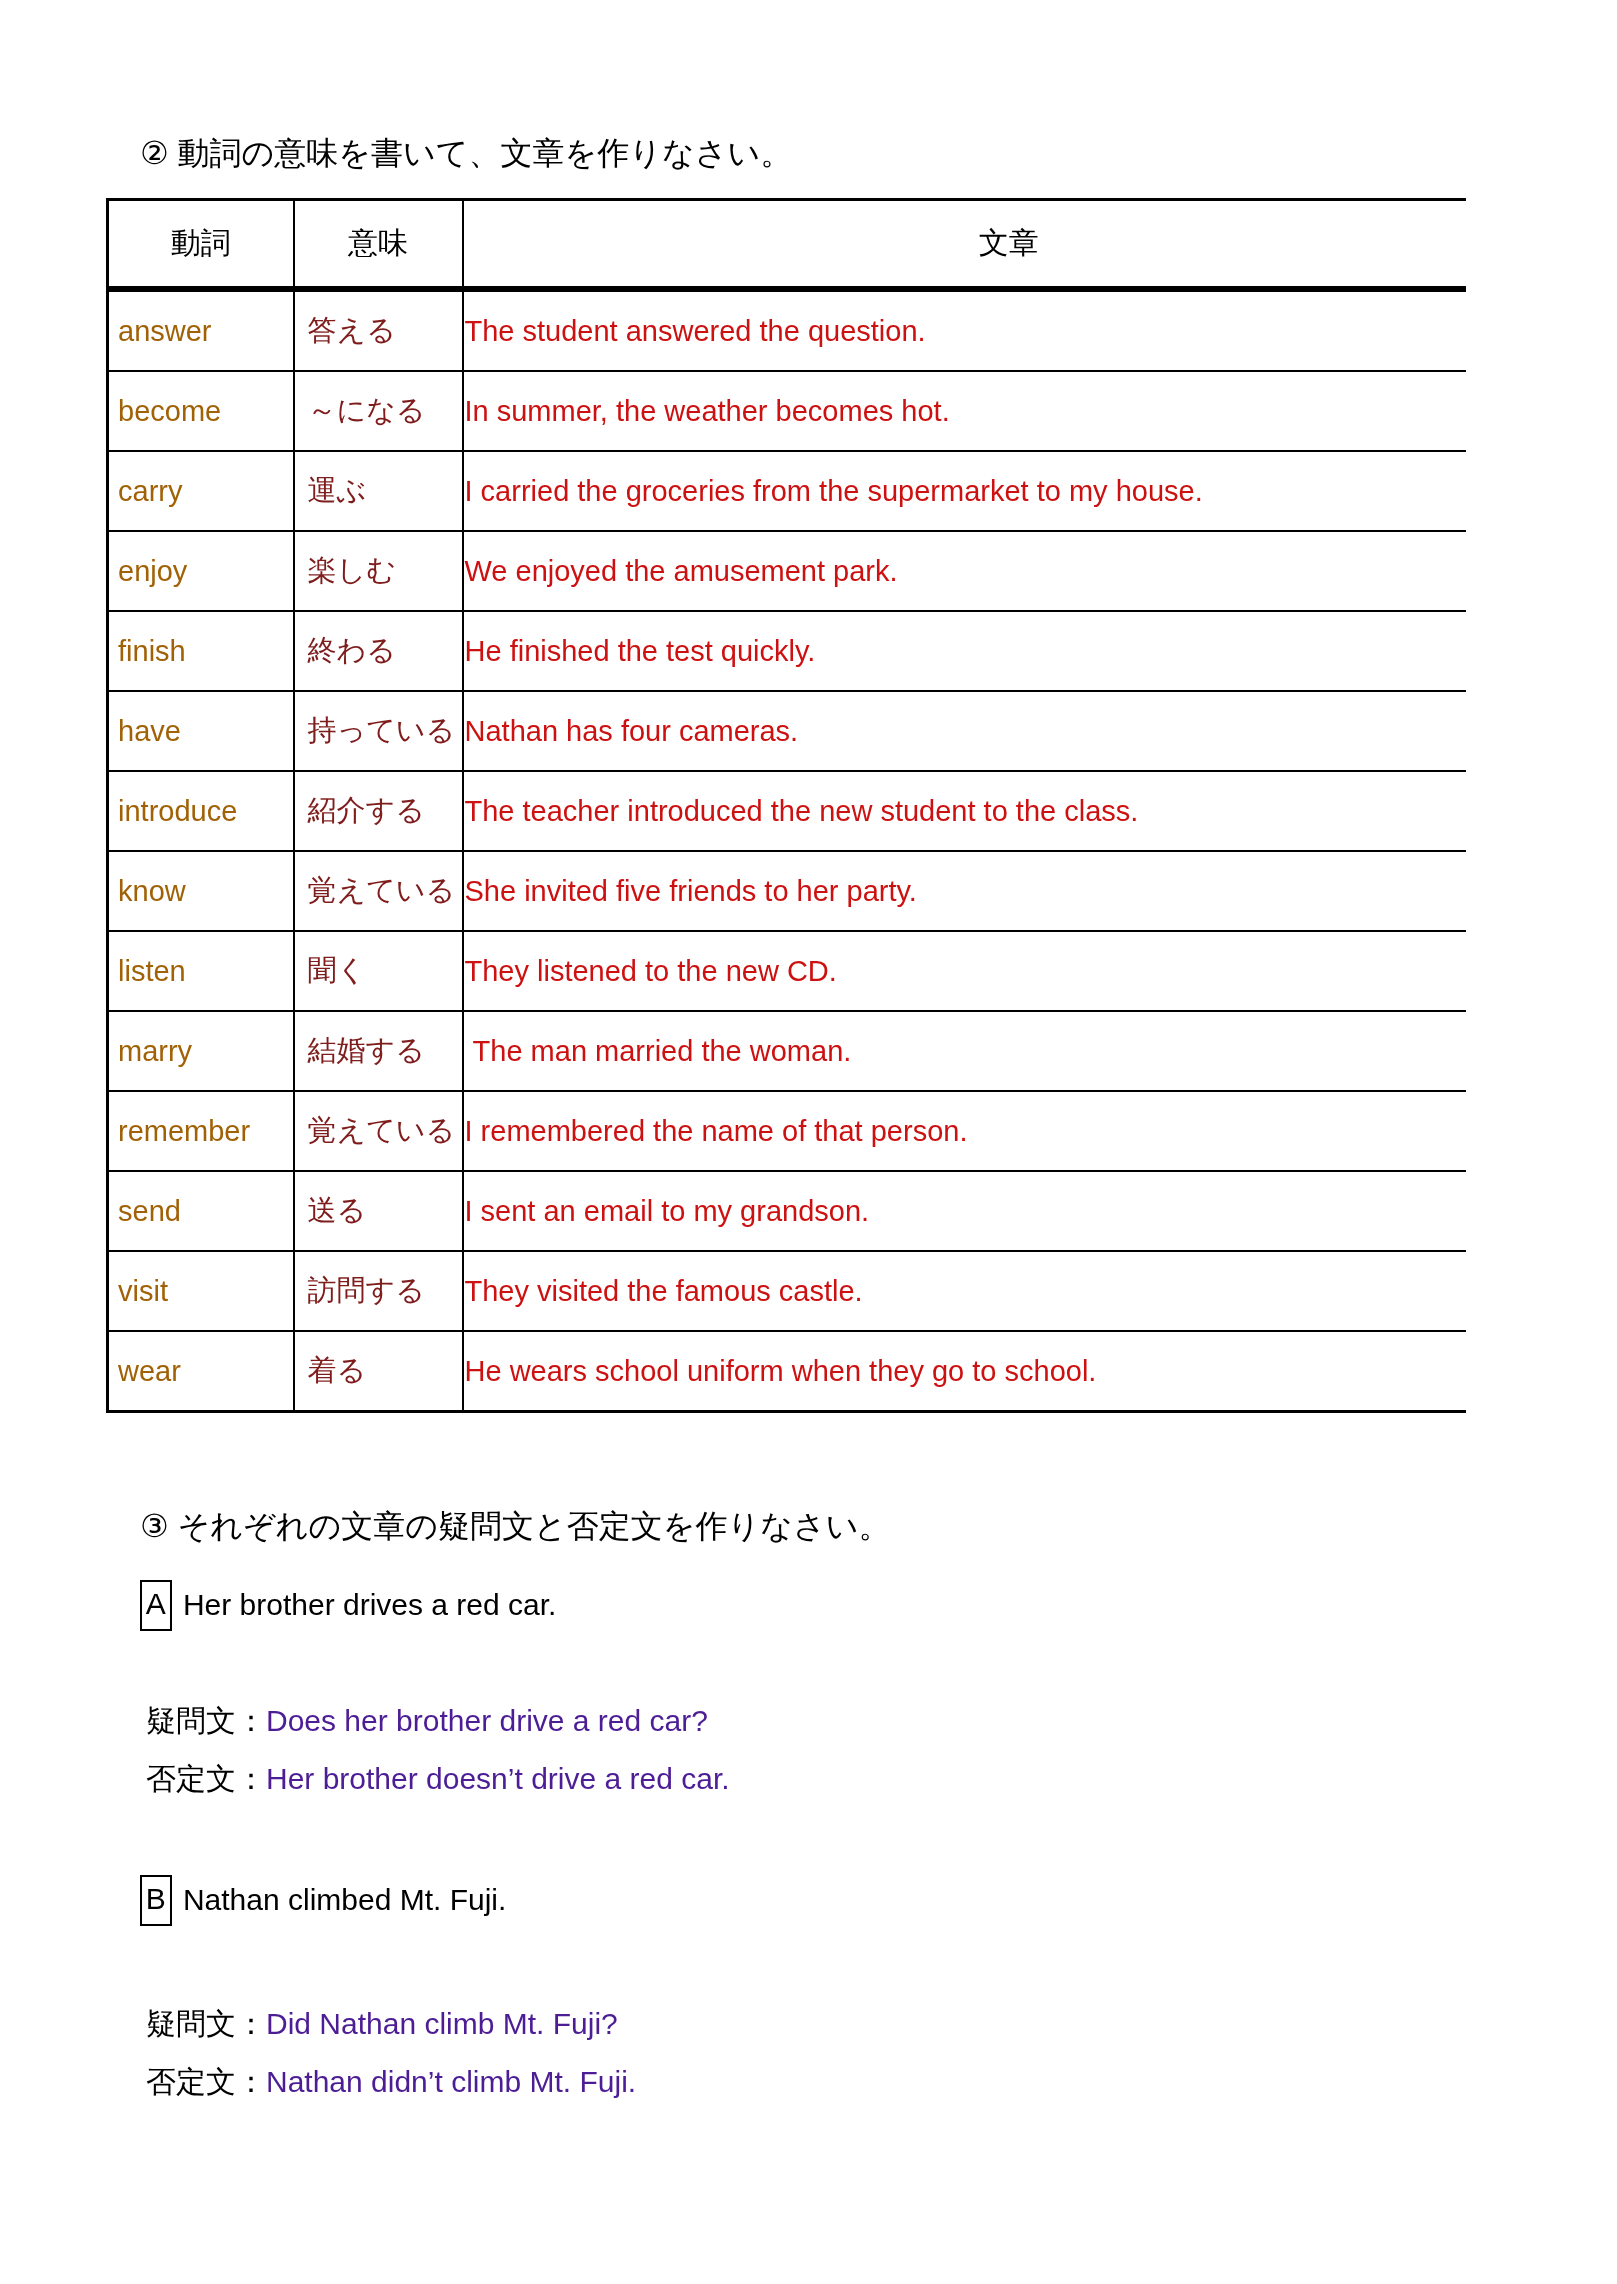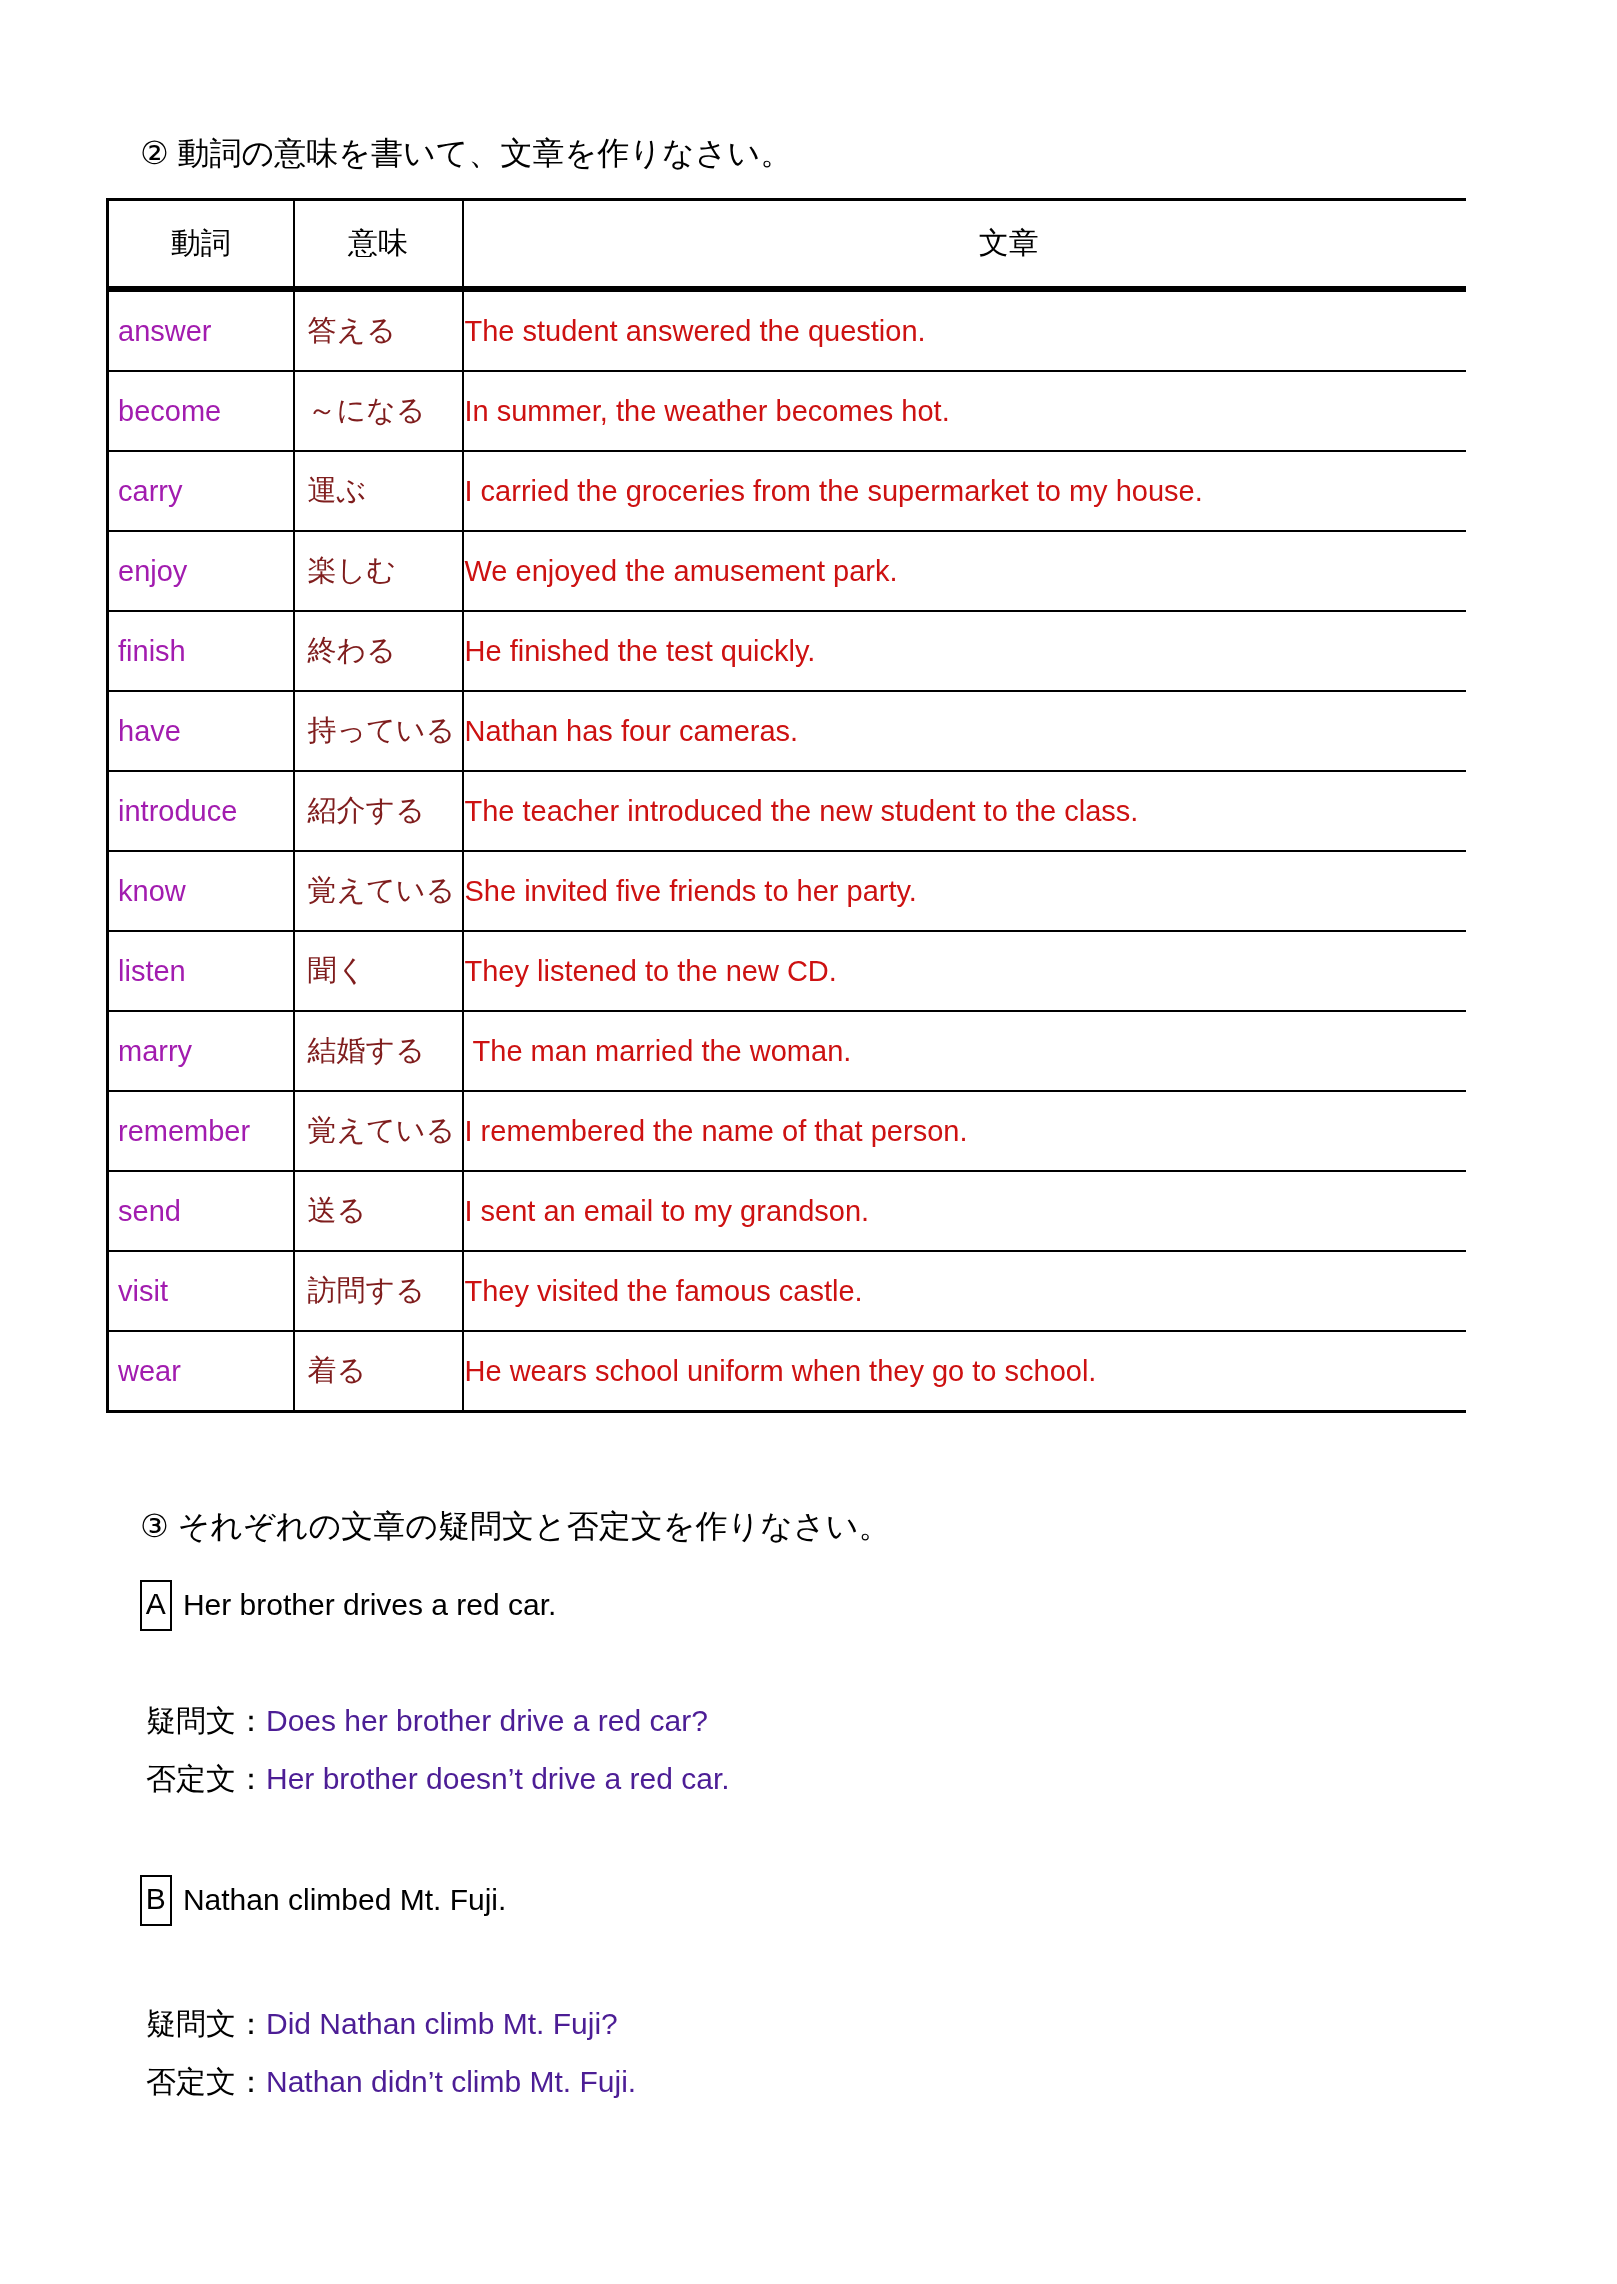--- a/index.html
+++ b/index.html
@@ -49,21 +49,21 @@
     font-size: 30px;
     text-align: center;
     border-bottom: 6px solid #000000;
   }
   table.verb-table tbody td { height: 76px; font-size: 29px; }
   col.c-verb { width: 186px; }
   col.c-meaning { width: 169px; }
   col.c-sentence { width: 1093px; }
   td.verb-cell {
     padding-left: 9px;
-    color: #a21caf;
+    color: #a16207;
   }
   td.meaning-cell {
     padding-left: 13px;
     color: #7f1d1d;
   }
   td.sentence-cell {
     color: #cd1111;
     white-space: pre-wrap;
   }
 

